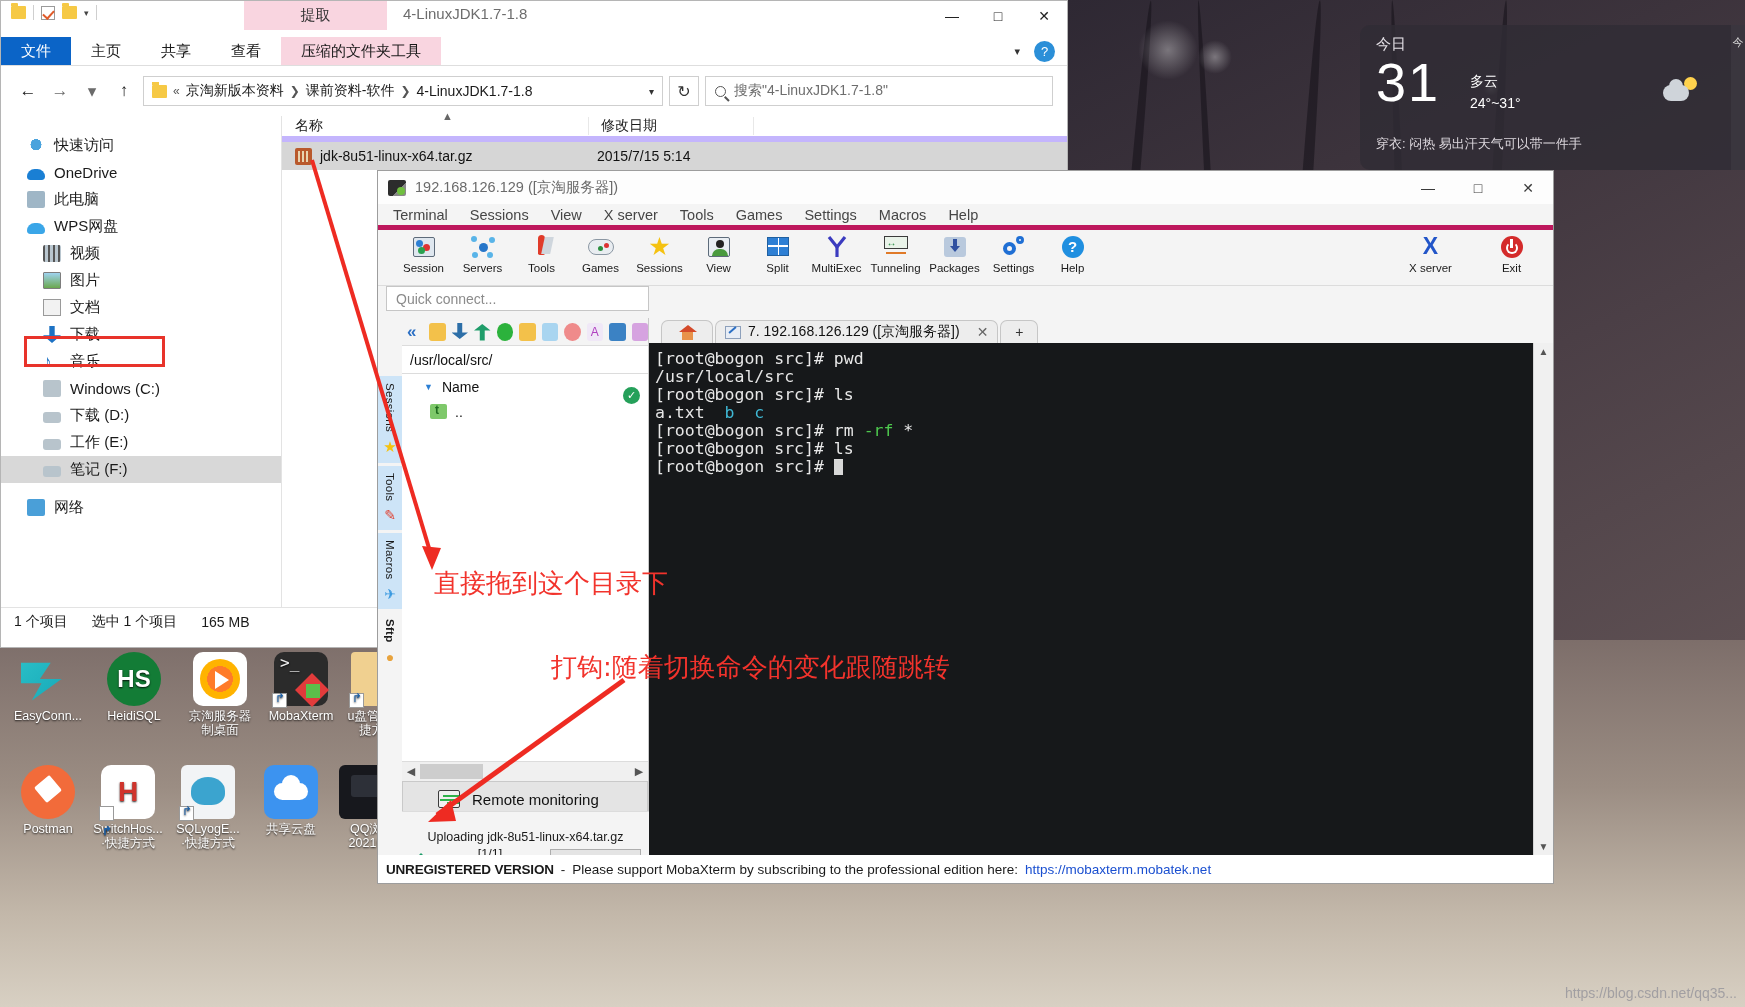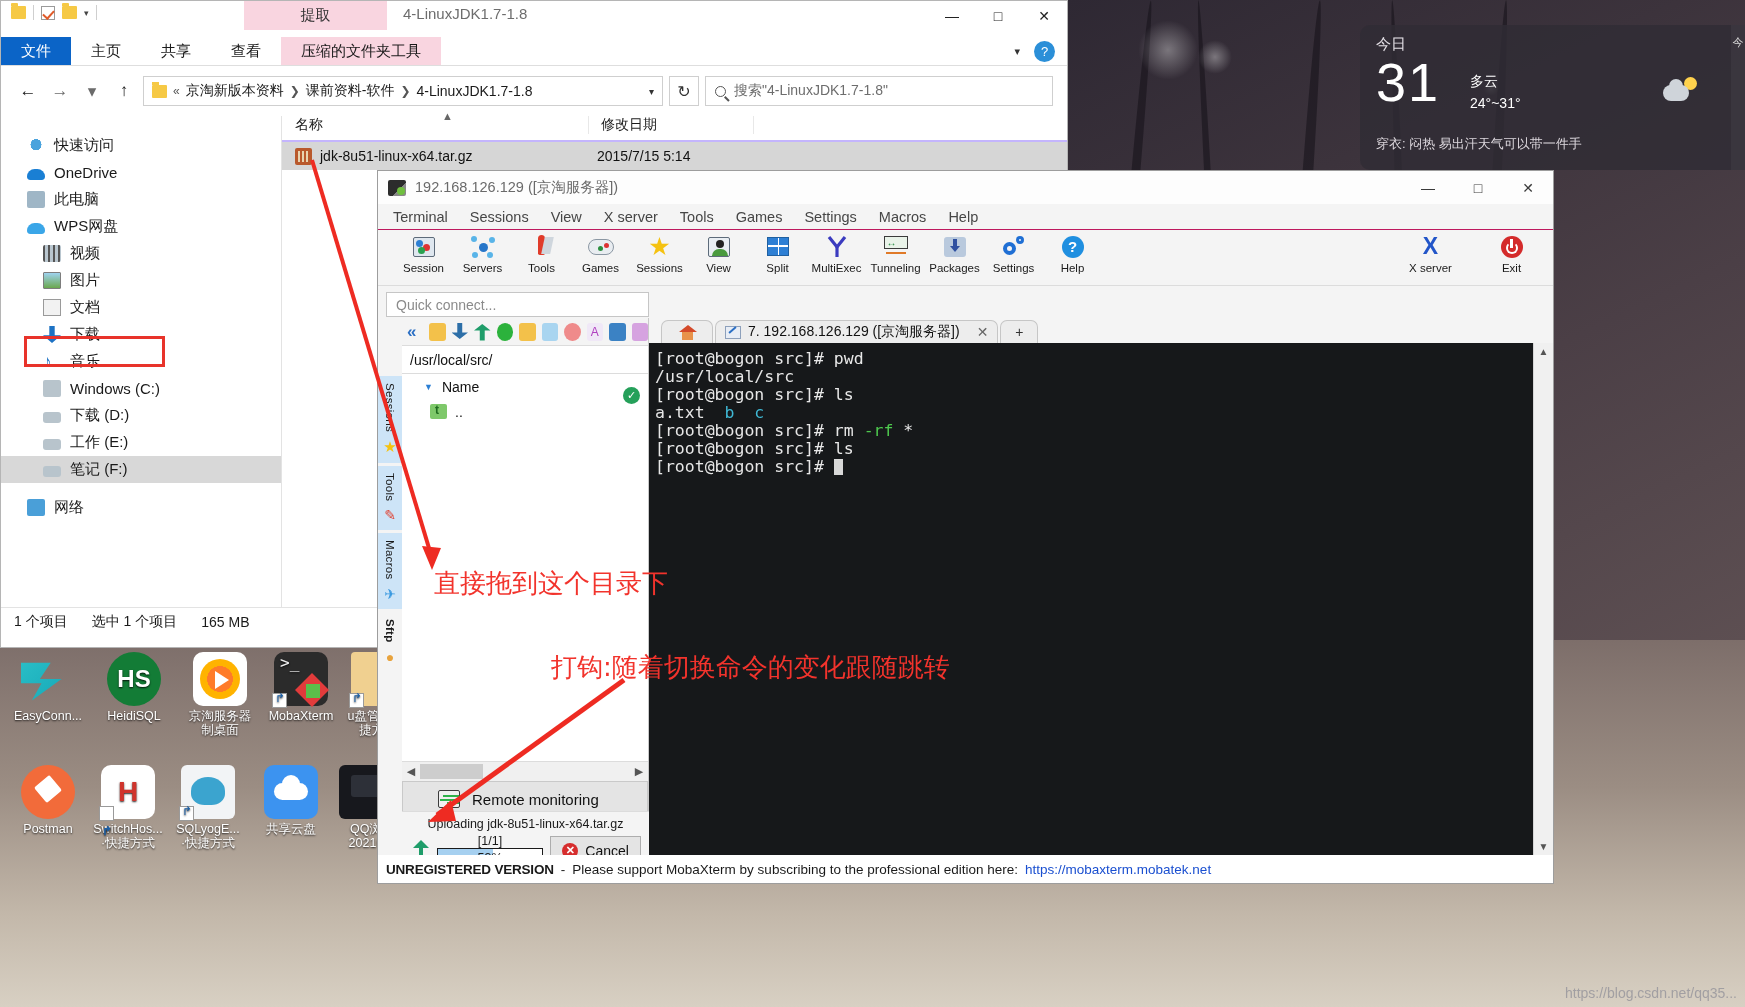--- a/index.html
+++ b/index.html
@@ -71,21 +71,21 @@
     gap:8px; padding:0 9px; font-size:14px; color:#6d6d6d; }
   .mag { width:11px;height:11px;border:1.6px solid #555;border-radius:50%;position:relative; }
   .mag:after{content:"";position:absolute;right:-5px;bottom:-4px;width:6px;height:1.6px;background:#555;transform:rotate(45deg);}
   .exp-body { position:relative; height:491px; display:flex; }
   .exp-nav { width:281px; height:100%; border-right:1px solid #e3e3e3; padding-top:16px; }
   .nav-item { height:27px; display:flex; align-items:center; gap:9px; font-size:15px; color:#1a1a1a; padding-left:26px; }
   .nav-item.ind { padding-left:42px; }
   .nav-item.sel { background:#d8d8d8; }
   .ico { width:18px; height:17px; flex:0 0 18px; position:relative; }
   .exp-list { flex:1 1 auto; position:relative; }
-  .col-head { height:26px; border-bottom:2px solid #c4b5fd; display:flex; align-items:flex-start;
+  .col-head { height:26px; border-bottom:6px solid #c4b5fd; display:flex; align-items:center;
     font-size:14px; color:#1a1a1a; position:relative; }
   .col-head .c1 { width:307px; padding-left:13px; border-right:1px solid #e8e8e8; }
   .col-head .c2 { width:165px; padding-left:12px; border-right:1px solid #e8e8e8; }
   .col-head .sortmark { position:absolute; left:160px; top:-6px; font-size:11px; color:#666; }
   .row { height:28px; display:flex; align-items:center; background:#d6d6d6; font-size:14px; color:#111; }
   .row .n { width:307px; display:flex; align-items:center; gap:8px; padding-left:13px; }
   .row .d { width:165px; padding-left:8px; }
   .gzico { width:17px;height:17px;background:#b9592c;border-radius:2px;position:relative; }
   .gzico:after{content:"";position:absolute;inset:3px;background:repeating-linear-gradient(90deg,#e8d4b0 0 2px,#b9592c 2px 4px);}
   .hscroll { position:absolute; left:281px; right:0; bottom:0; height:16px; background:#f0f0f0; border-top:1px solid #e3e3e3; display:flex; align-items:center; }
@@ -105,28 +105,28 @@
   
   .moba { position:absolute; left:377px; top:170px; width:1177px; height:714px;
     background:#f4f4f4; border:1px solid #9d9d9d; }
   .moba-title { height:33px; background:#fdfdfd; display:flex; align-items:center; padding-left:10px; gap:9px; }
   .moba-ico { width:18px;height:16px;background:linear-gradient(135deg,#2c2c2c 60%,#888 60%);border-radius:2px;position:relative;}
   .moba-ico:after{content:"";position:absolute;right:1px;bottom:1px;width:8px;height:8px;background:#6fbf3f;border-radius:50%;}
   .moba-title .t { font-size:14.5px; color:#6a6a6a; }
   .moba-wbtn { margin-left:auto; display:flex; }
   .moba-wbtn div { width:50px;height:32px;display:flex;align-items:center;justify-content:center;font-size:14px;color:#3a3a3a;}
   .moba-menu { height:26px; display:flex; align-items:center; gap:0; padding-left:4px; background:#f4f4f4;
-    border-bottom:1px solid #be185d; }
+    border-bottom:5px solid #be185d; }
   .moba-menu span { padding:0 11px; font-size:14.5px; color:#464646; }
   .moba-tb { height:56px; background:#f4f4f4; display:flex; align-items:flex-start; padding:3px 8px 0 16px;
      border-bottom:1px solid #dcdcdc; position:relative; }
   .tbitem { width:59px; text-align:center; font-size:11.5px; color:#1a1a1a; }
   .tbitem .g { height:27px; display:flex; align-items:center; justify-content:center; margin-bottom:2px; }
   .tbright { position:absolute; right:12px; top:3px; display:flex; gap:22px; }
-  .quickrow { height:31px; display:flex; align-items:flex-end; padding-left:8px; }
+  .quickrow { height:31px; display:flex; align-items:flex-start; padding-left:8px; }
   .quickconnect { width:263px; height:25px; border:1px solid #c6c6c6; background:#fff;
     display:flex; align-items:center; padding-left:9px; font-size:14px; color:#8b8b8b; }
   .clip { position:absolute; right:10px; top:278px; font-size:17px; color:#555; }
 
   .moba-main { position:absolute; left:0; top:147px; right:0; bottom:28px; display:flex; }
   .sidebar-strip { width:24px; background:#f4f4f4; padding-top:58px; }
   .strip-tab { width:24px; padding:7px 0; display:flex; flex-direction:column; align-items:center; gap:6px; }
   .strip-tab.on { background:#cde4f7; }
   .strip-txt { writing-mode:vertical-rl; font-size:11.5px; color:#1a1a1a; letter-spacing:.3px; }
 
@@ -153,21 +153,21 @@
     display:flex; align-items:center; gap:12px; padding-left:35px; font-size:15px; color:#111; }
   .mon-ico { width:22px;height:18px;background:#f0f0f0;border:1.5px solid #3b3b3b;border-radius:2px;position:relative;overflow:hidden;}
   .mon-ico:after{content:"";position:absolute;left:1px;top:8px;width:18px;height:2px;background:#2db34a;
      box-shadow:3px -4px 0 #2db34a,7px 3px 0 #2db34a;}
   .follow-row { height:38px; display:flex; align-items:center; gap:12px; padding-left:30px; background:#fff; }
   .chkbox { width:17px;height:17px;border:1px solid #5a5a5a;background:#fff;position:relative; }
   .chkbox:after{content:"";position:absolute;left:5px;top:1px;width:5px;height:10px;border:solid #2a2a2a;border-width:0 2px 2px 0;transform:rotate(42deg);}
   .follow-row span { font-size:15px; color:#111; }
   .upload-box { position:absolute; left:0; bottom:-28px; width:247px; height:72px; background:#f4f4f4;
     border-top:1px solid #dcdcdc; }
-  .upload-label { text-align:center; font-size:12.5px; color:#1a1a1a; padding-top:5px; }
+  .upload-label { text-align:center; font-size:12.5px; color:#1a1a1a; padding-top:18px; }
   .upload-row { display:flex; align-items:center; gap:7px; padding:3px 8px 0 10px; }
   .upl-arrow { width:18px;height:26px;position:relative; }
   .upl-arrow:before{content:"";position:absolute;left:7px;top:6px;width:4px;height:17px;background:#1f9d6a;}
   .upl-arrow:after{content:"";position:absolute;left:1px;top:2px;border-left:8px solid transparent;border-right:8px solid transparent;border-bottom:8px solid #1f9d6a;}
   .prog-wrap { width:108px; }
   .prog-count { text-align:center; font-size:12.5px; color:#1a1a1a; line-height:14px; }
   .prog-bar { height:19px; border:1px solid #1a1a1a; background:#fff; position:relative; }
   .prog-fill { position:absolute; left:0; top:0; bottom:0; background:#a6d0f0; }
   .prog-txt { position:absolute; inset:0; display:flex; align-items:center; justify-content:center;
     font-size:12.5px; color:#1a1a1a; }

